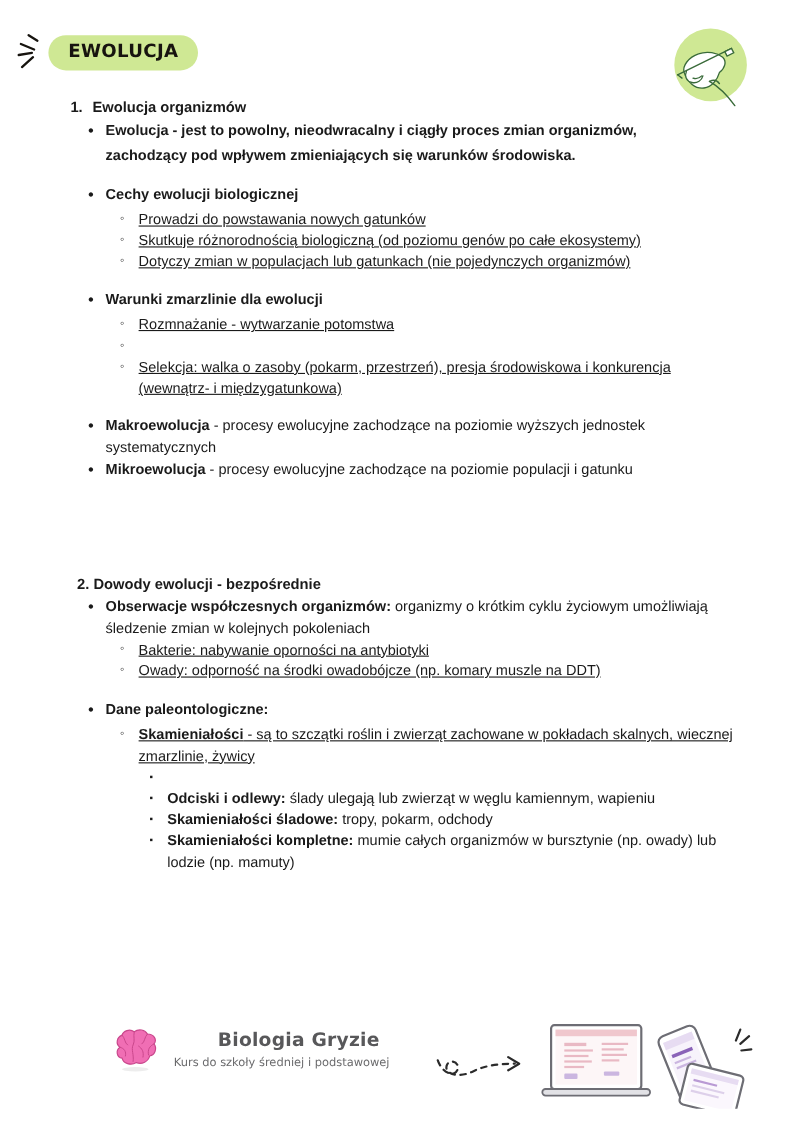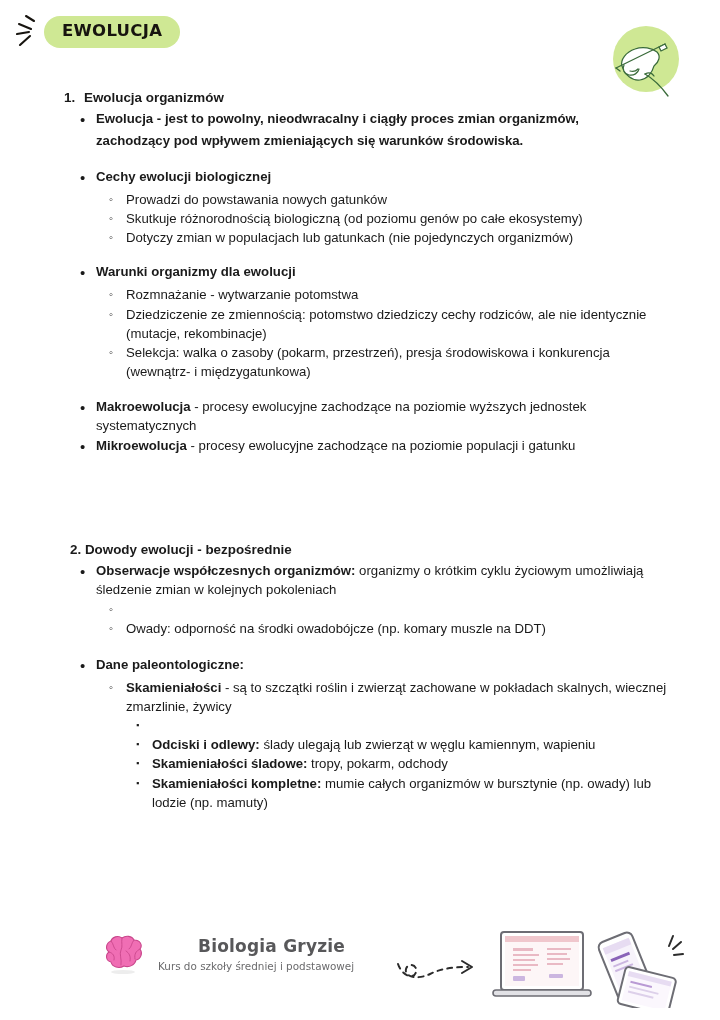--- a/index.html
+++ b/index.html
@@ -16,21 +16,21 @@
 
   
   .page-header {
     position: absolute;
     top: 0; left: 0; right: 0;
     height: 95px;
   }
   .badge-wrap {
     position: absolute;
     left: 14px;
-    top: 12px;
+    top: 28px;
     display: flex;
     align-items: center;
   }
   .sparkle-icon {
     width: 28px;
     height: 40px;
     flex: 0 0 auto;
     margin-right: 2px;
   }
   .title-badge {
@@ -94,21 +94,21 @@
     display: flex;
     padding-left: 45px;
     margin-bottom: 0px;
   }
   .l2 > .mark {
     flex: 0 0 17px;
     width: 17px;
     font-size: 11px;
     line-height: 1.75;
   }
-  .l2 > .txt { flex: 1 1 auto; }
+  .l2 > .txt { flex: 1 1 auto; text-decoration: underline; }
 
   
   .l3 {
     display: flex;
     padding-left: 72px;
     margin-bottom: 0px;
   }
   .l3 > .mark {
     flex: 0 0 16px;
     width: 16px;
@@ -236,29 +236,28 @@
   </div>
   <div class="l2">
     <span class="mark">◦</span>
     <span class="txt">Dotyczy zmian w populacjach lub gatunkach (nie pojedynczych organizmów)</span>
   </div>
 
   <div class="gap-md"></div>
 
   <div class="l1 bold">
     <span class="mark">•</span>
-    <span class="txt">Warunki organizmy dla ewolucji</span>
+    <span class="txt">Warunki zmarzlinie dla ewolucji</span>
   </div>
   <div class="l2">
     <span class="mark">◦</span>
     <span class="txt">Rozmnażanie - wytwarzanie potomstwa</span>
   </div>
   <div class="l2">
     <span class="mark">◦</span>
-    <span class="txt">Dziedziczenie ze zmiennością: potomstwo dziedziczy cechy rodziców, ale nie identycznie (mutacje, rekombinacje)</span>
   </div>
   <div class="l2">
     <span class="mark">◦</span>
     <span class="txt">Selekcja: walka o zasoby (pokarm, przestrzeń), presja środowiskowa i konkurencja (wewnątrz- i międzygatunkowa)</span>
   </div>
 
   <div class="gap-md"></div>
 
   <div class="l1">
     <span class="mark">•</span>
@@ -272,20 +271,21 @@
   <div class="gap-lg"></div>
 
   <div class="sec-heading flat">2. Dowody ewolucji - bezpośrednie</div>
 
   <div class="l1">
     <span class="mark">•</span>
     <span class="txt"><b>Obserwacje współczesnych organizmów:</b><span> organizmy o krótkim cyklu życiowym umożliwiają śledzenie zmian w kolejnych pokoleniach</span></span>
   </div>
   <div class="l2">
     <span class="mark">◦</span>
+    <span class="txt">Bakterie: nabywanie oporności na antybiotyki</span>
   </div>
   <div class="l2">
     <span class="mark">◦</span>
     <span class="txt">Owady: odporność na środki owadobójcze (np. komary muszle na DDT)</span>
   </div>
 
   <div class="gap-xl"></div>
 
   <div class="l1 bold">
     <span class="mark">•</span>

